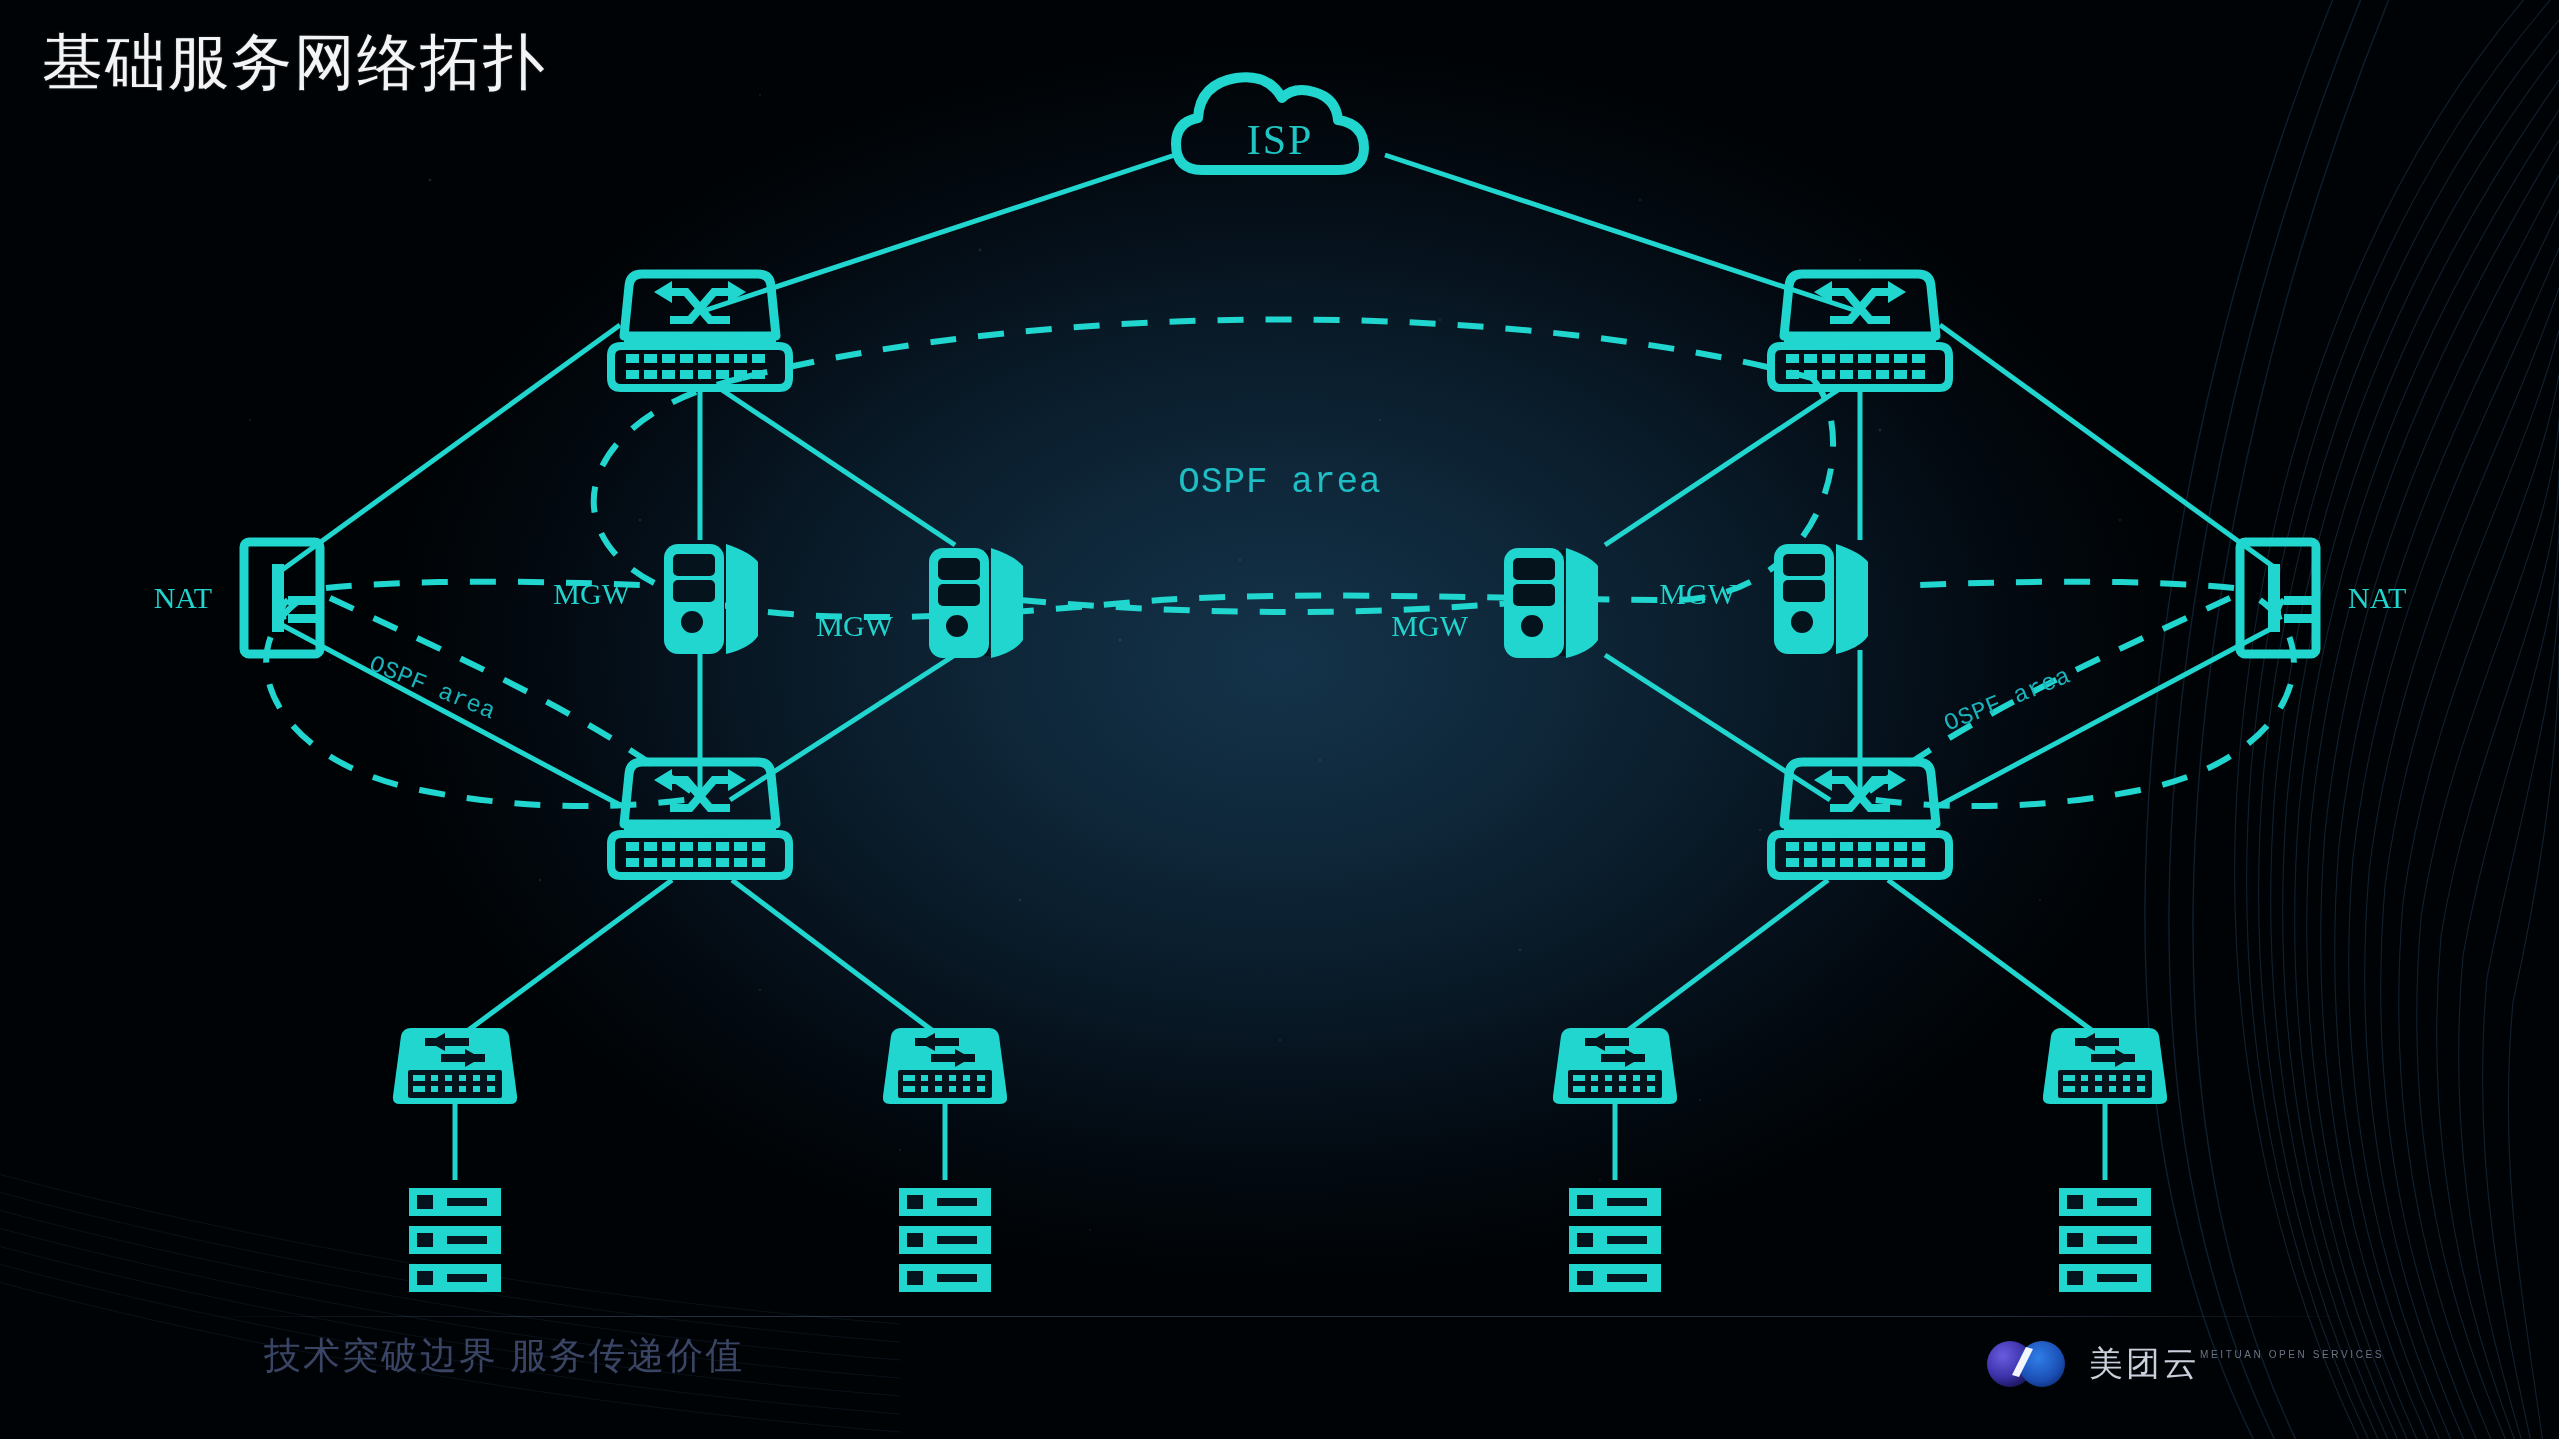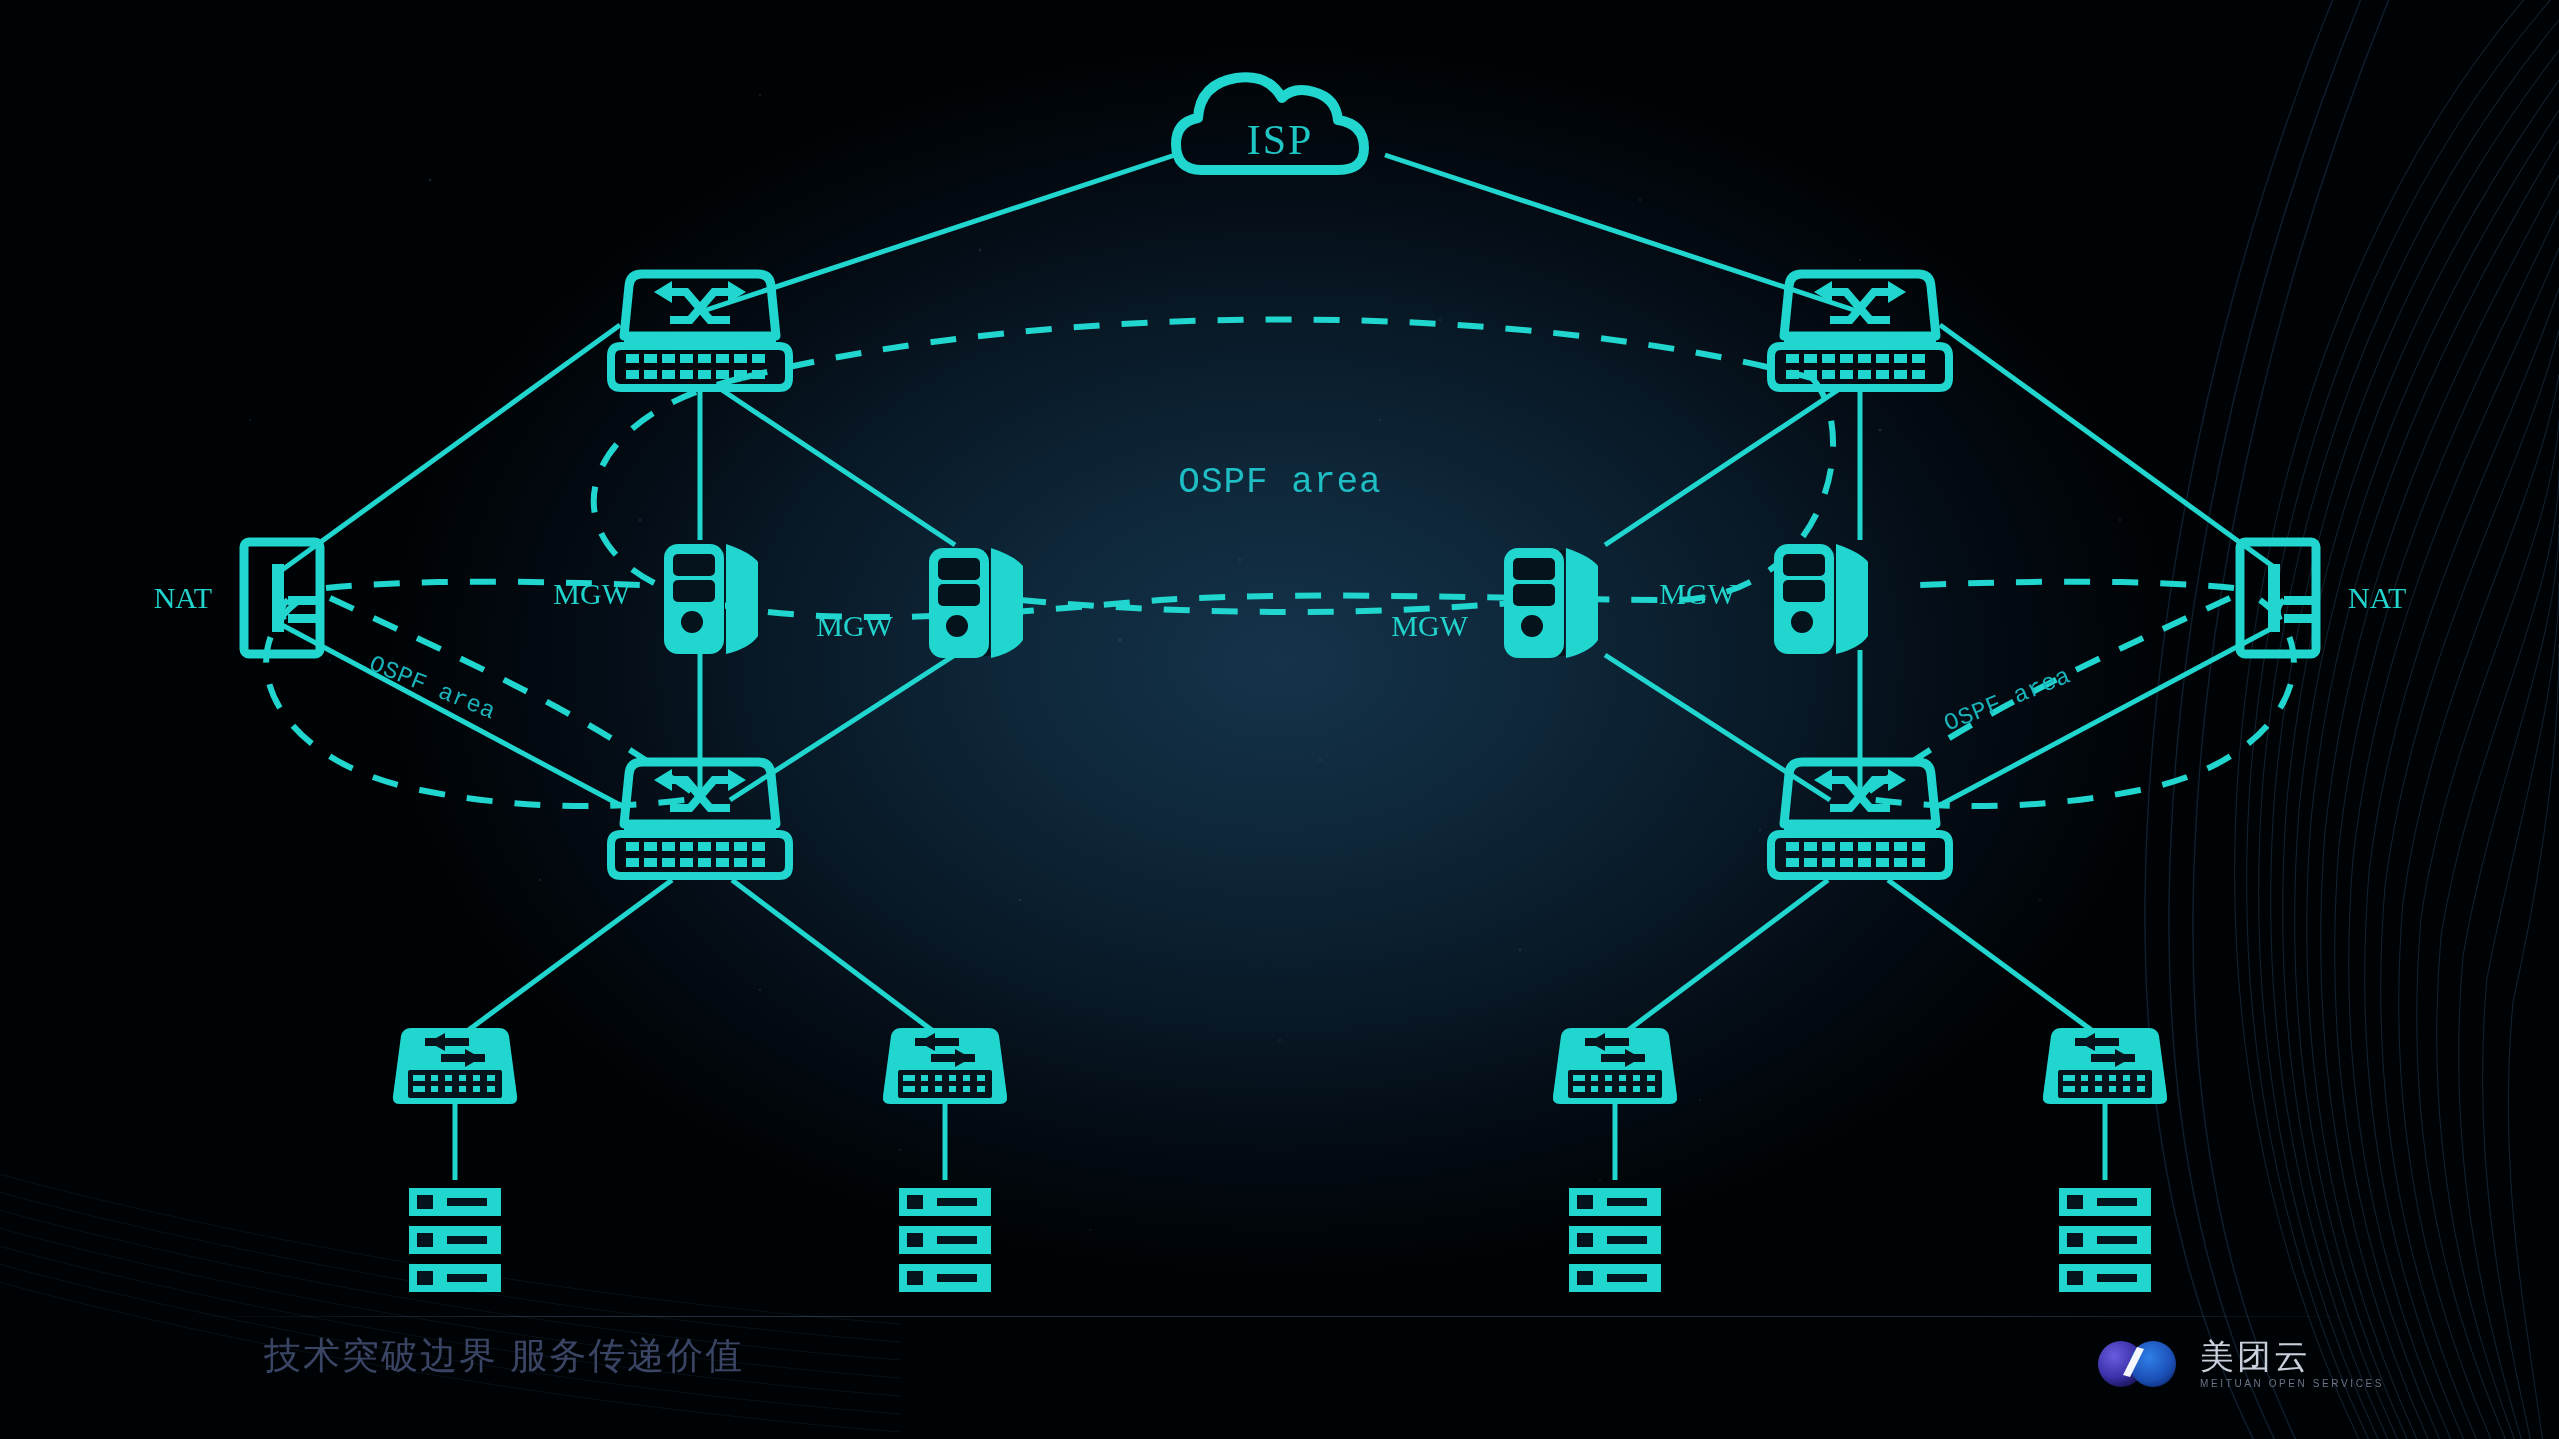--- a/index.html
+++ b/index.html
@@ -96,21 +96,21 @@
   }
   #brand {
     position: absolute;
     right: 175px;
     bottom: 46px;
     display: flex;
     align-items: center;
     gap: 16px;
   }
   #brand-mark { width: 92px; height: 58px; flex: 0 0 auto; }
-  #brand-text { display: flex; flex-direction: column; justify-content: center; }
+  #brand-text { display: flex; justify-content: center; }
   #brand-cn {
     font-family: "Liberation Sans", "DejaVu Sans", sans-serif;
     font-size: 34px;
     letter-spacing: 3px;
     color: #c9cfdb;
     line-height: 1.05;
     white-space: nowrap;
   }
   #brand-en {
     font-family: "Liberation Sans", "DejaVu Sans", sans-serif;
@@ -221,20 +221,21 @@
       <path d="M-20,60 C200,120 520,185 900,215"></path>
       <path d="M-20,78 C200,138 520,203 900,233"></path>
       <path d="M-20,96 C200,156 520,221 900,251"></path>
       <path d="M-20,114 C200,174 520,239 900,269"></path>
       <path d="M-20,132 C200,192 520,257 900,287"></path>
       <path d="M-20,150 C200,210 520,275 900,305"></path>
       <path d="M-20,168 C200,228 520,293 900,323"></path>
     </g>
   </svg>
 
+  <div id="title">基础服务网络拓扑</div>
 
   <svg id="topology" viewBox="0 0 2559 1439">
     <defs>
 
       <g id="sym-switch3d">
 
         <path d="M-58,-56 L58,-56 Q70,-56 71,-44 L76,6 L-76,6 L-71,-44 Q-70,-56 -58,-56 Z" fill="none" stroke="#21d6cf" stroke-width="9" stroke-linejoin="round"></path>
 
         <g fill="#21d6cf">
           <path d="M-30,-42 L-12,-42 L12,-14 L30,-14 L30,-6 L8,-6 L-16,-34 L-30,-34 Z"></path>

